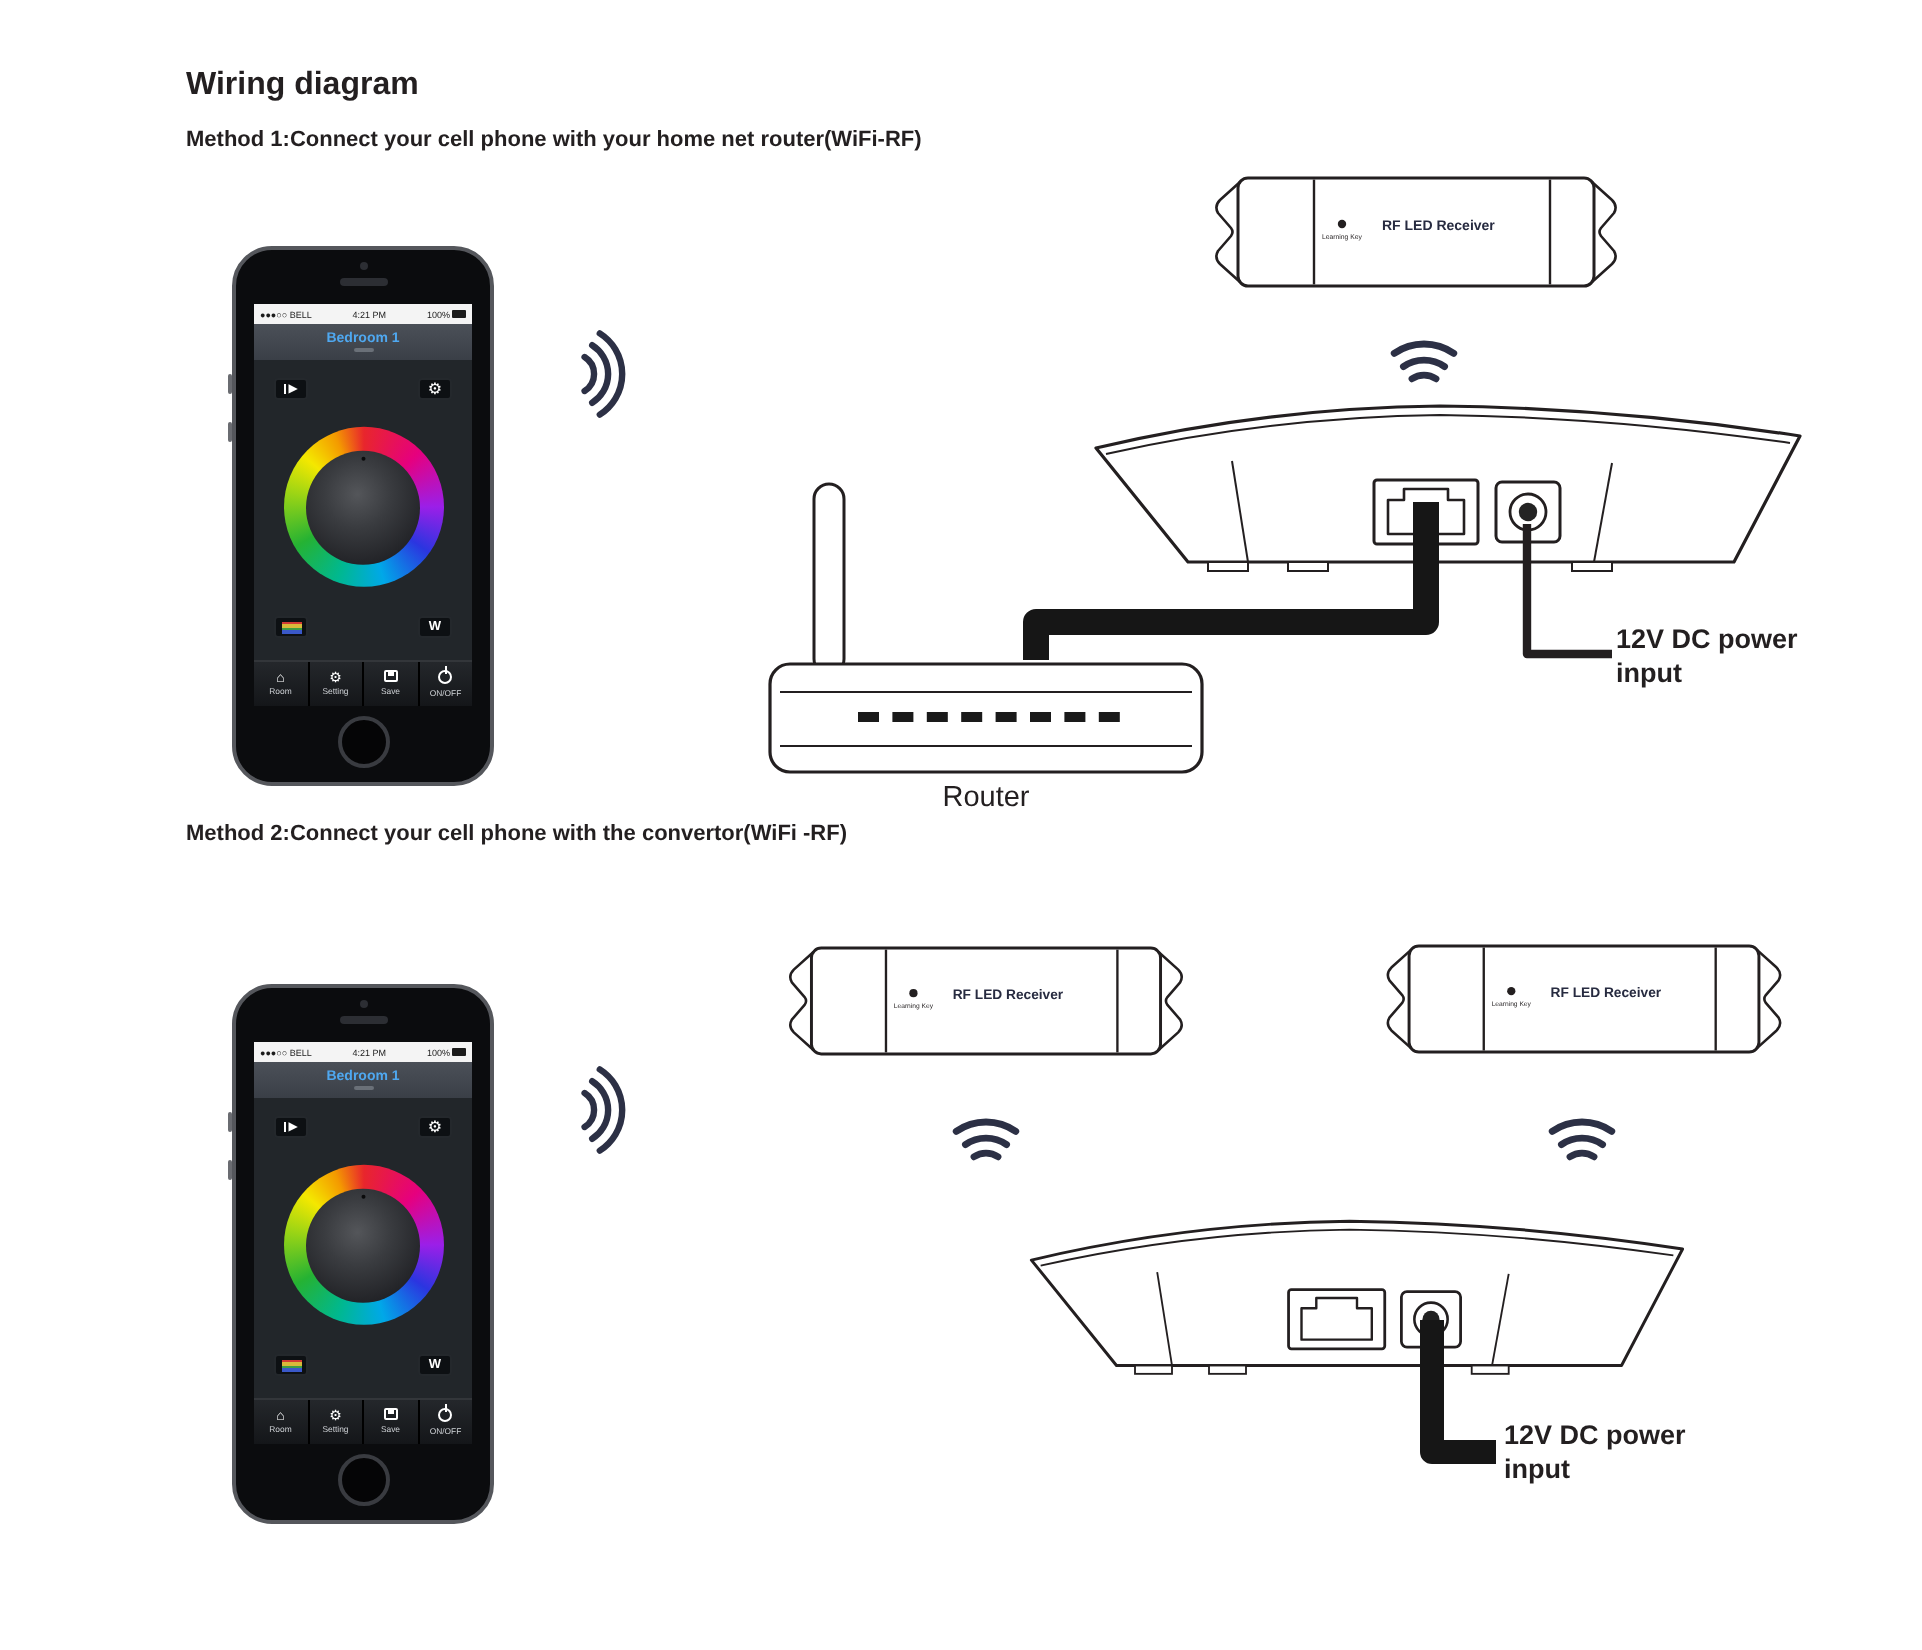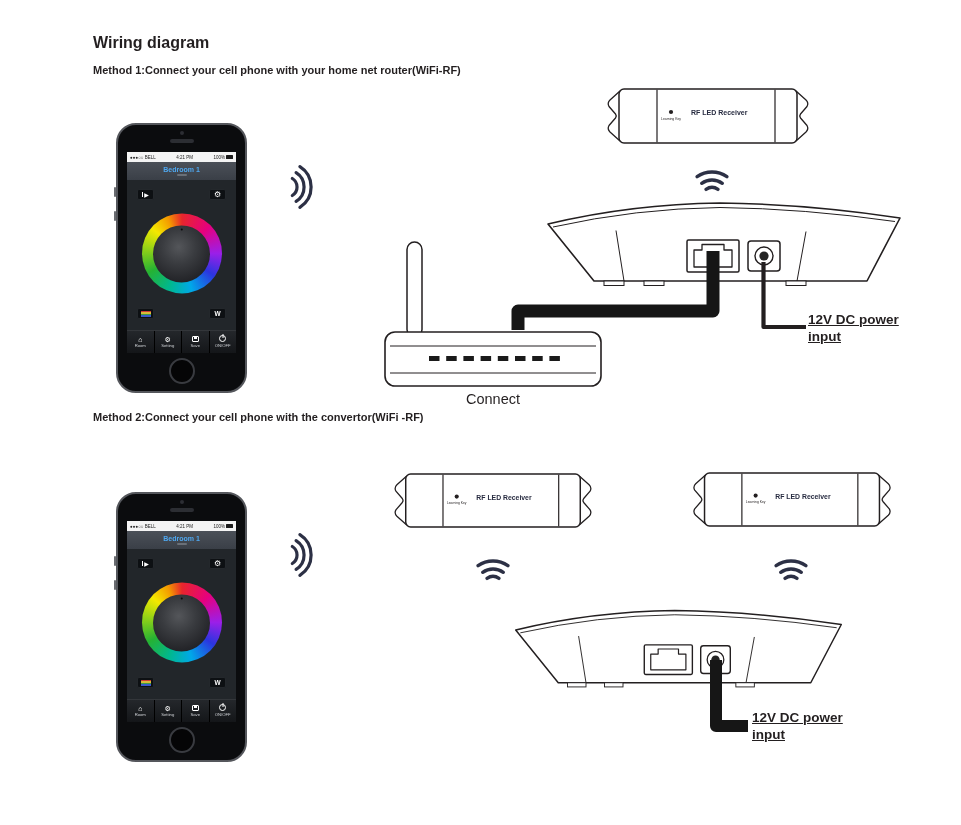--- a/index.html
+++ b/index.html
@@ -66,21 +66,21 @@
   .ic-power { display:inline-block; width:7px; height:7px; border:1px solid #fff;
           border-radius:50%; position:relative; }
   .ic-power::after { content:""; position:absolute; top:-2.5px; left:50%; transform:translateX(-50%);
           width:1px; height:4px; background:#fff; }
   .ph-home { position:absolute; left:50%; transform:translateX(-50%); top:233px;
           width:26px; height:26px; border:2px solid #393b40; border-radius:50%; background:#050506; }
   .nub { position:absolute; background:#6a6c71; border-radius:1px; }
 
   
   .router-label { font-size:14.5px; width:220px; text-align:center; }
-  .pwr-label { font-size:13.5px; font-weight:600; line-height:16.5px;text-decoration:underline; }
+  .pwr-label { font-size:13.5px; font-weight:600; line-height:16.5px; }
 
   svg { display:block; }
   .overlay { pointer-events:none; }
 </style>
 </head>
 <body>
 
 <div class="abs doc-title">Wiring diagram</div>
 <div class="abs method-heading" id="m1">Method 1:Connect your cell phone with your home net router(WiFi-RF)</div>
 <div class="abs method-heading" id="m2">Method 2:Connect your cell phone with the convertor(WiFi -RF)</div>
@@ -195,21 +195,21 @@
     <rect x="46" y="118" width="10.5" height="5"></rect>
       <rect x="63.2" y="118" width="10.5" height="5"></rect>
     <rect x="80.4" y="118" width="10.5" height="5"></rect>
       <rect x="97.6" y="118" width="10.5" height="5"></rect>
     <rect x="114.8" y="118" width="10.5" height="5"></rect>
       <rect x="132" y="118" width="10.5" height="5"></rect>
     <rect x="149.2" y="118" width="10.5" height="5"></rect>
       <rect x="166.4" y="118" width="10.5" height="5"></rect>
   </g>
 </svg>
-<div class="abs router-label" style="left:383px; top:391px;">Connect</div>
+<div class="abs router-label" style="left:383px; top:391px;">Router</div>
 
 <div class="abs pwr-label" style="left:808px; top:312px;">
   <div>12V DC power</div>
   <div>input</div>
 </div>
 
 <div class="phone" style="left:116px; top:492px;">
   <div class="ph-dot"></div>
   <div class="ph-speaker"></div>
   <div class="nub" style="left:-4px; top:62px; width:2px; height:10px;"></div>

